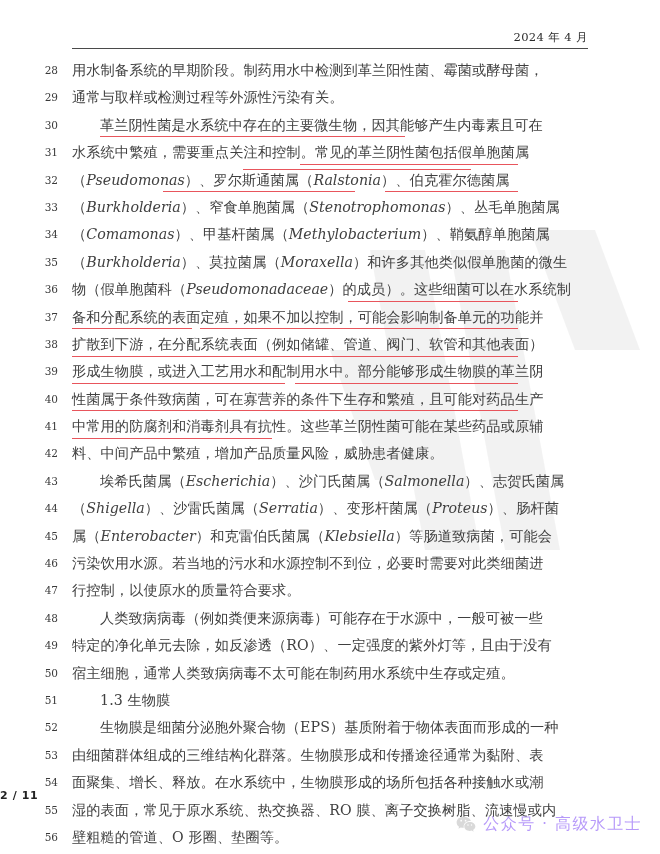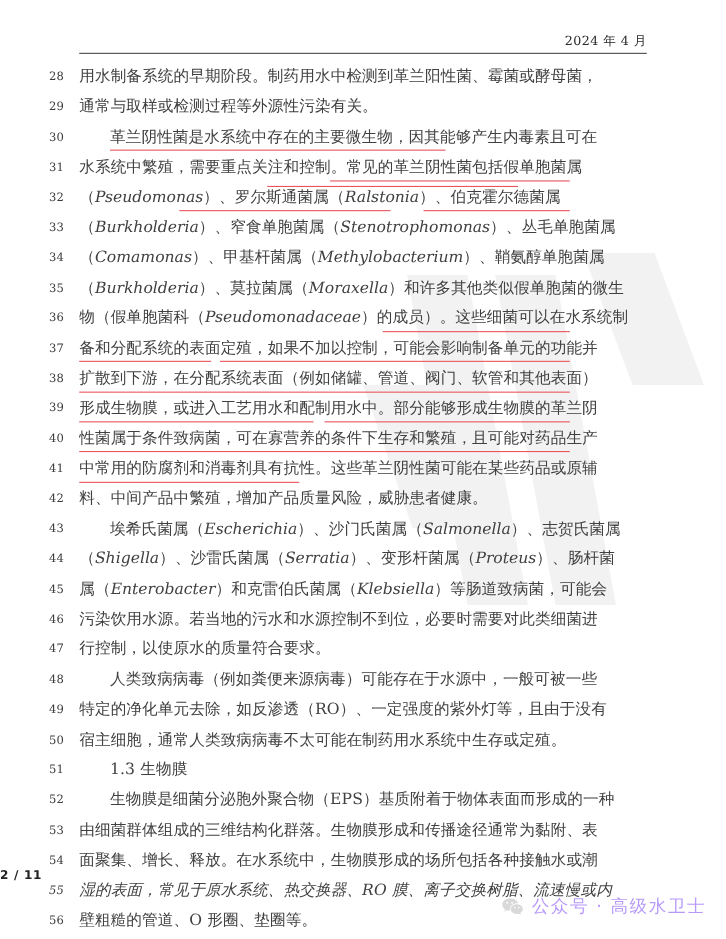--- a/index.html
+++ b/index.html
@@ -250,21 +250,21 @@
         <div class="ltext"><span class="ind"></span>生物膜是细菌分泌胞外聚合物（EPS）基质附着于物体表面而形成的一种</div>
       </div>
       <div class="line" style="height: 27.4px;">
         <div class="lineno">53</div>
         <div class="ltext">由细菌群体组成的三维结构化群落。生物膜形成和传播途径通常为黏附、表</div>
       </div>
       <div class="line" style="height: 27.4px;">
         <div class="lineno">54</div>
         <div class="ltext">面聚集、增长、释放。在水系统中，生物膜形成的场所包括各种接触水或潮</div>
       </div>
-      <div class="line" style="height: 27.4px; font-style: italic;">
+      <div class="line" style="height: 27.4px;">
         <div class="lineno">55</div>
         <div class="ltext">湿的表面，常见于原水系统、热交换器、RO 膜、离子交换树脂、流速慢或内</div>
       </div>
       <div class="line" style="height: 27.4px;">
         <div class="lineno">56</div>
         <div class="ltext">壁粗糙的管道、O 形圈、垫圈等。</div>
       </div>
     </div>
 
   <div id="underlay">

